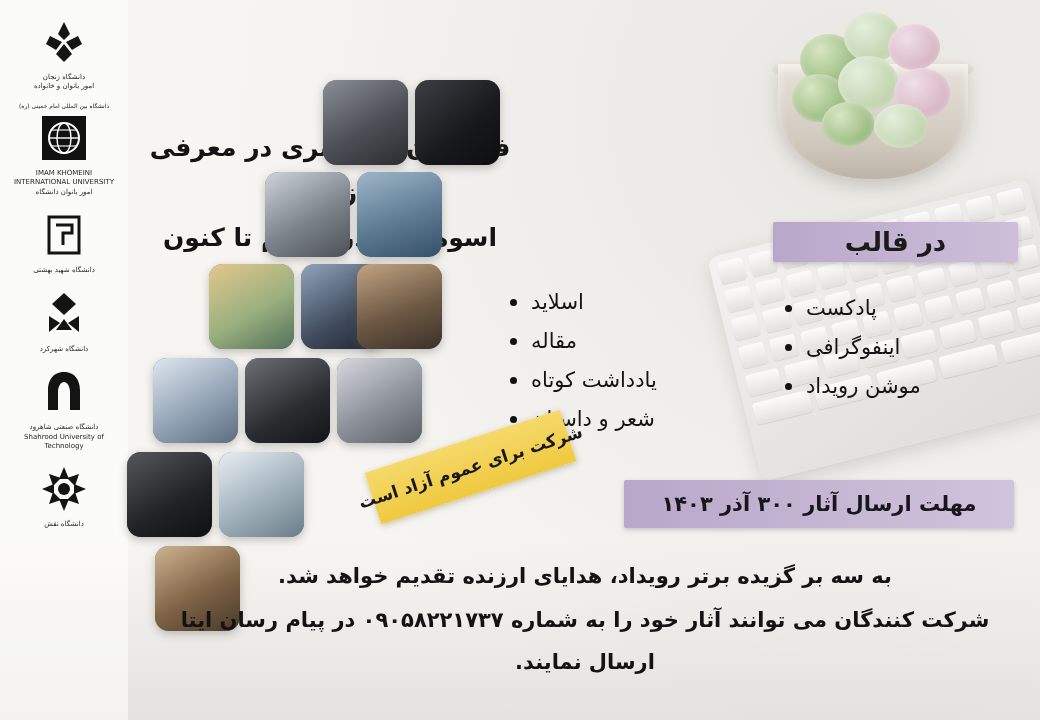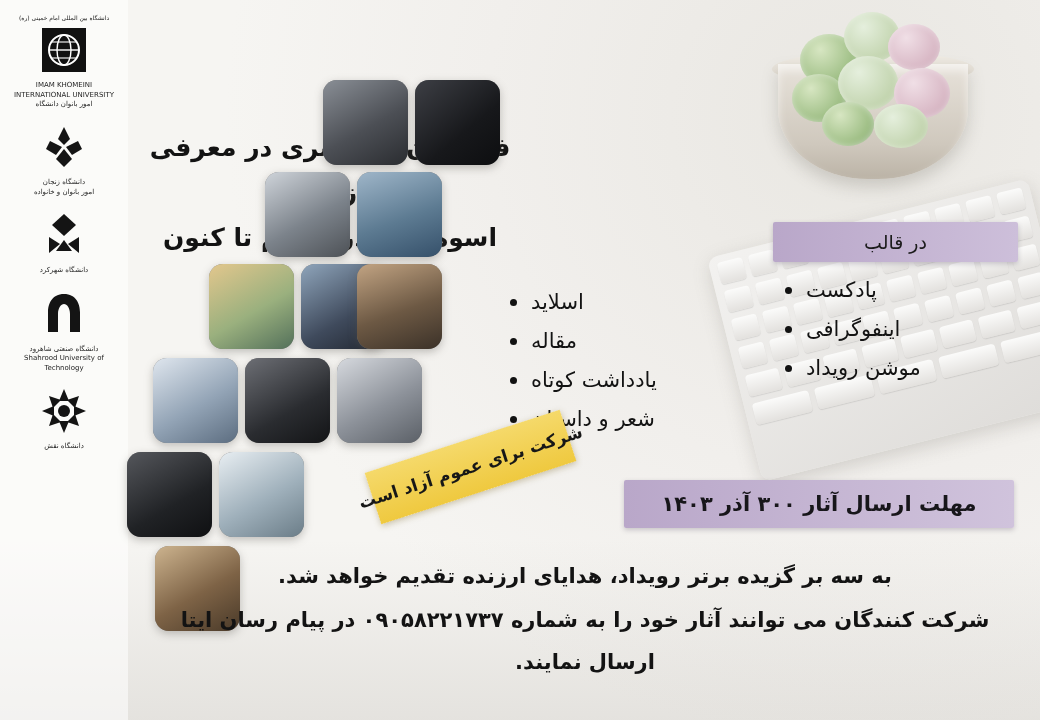--- a/index.html
+++ b/index.html
@@ -178,22 +178,22 @@
     width: 245px;
     height: 40px;
     background: linear-gradient(90deg, #b9a7c9, #cdbfda);
     display: flex;
     align-items: center;
     justify-content: center;
     border-radius: 2px;
     box-shadow: 0 2px 5px rgba(100,90,110,0.3);
   }
   .panel-format span {
-    font-size: 19px;
-    font-weight: 400;
+    font-size: 26px;
+    font-weight: 700;
     color: #1b1b1b;
     direction: rtl;
   }
   .list {
     position: absolute;
     direction: rtl;
     list-style: none;
     margin: 0;
     padding: 0;
     font-size: 21px;
@@ -209,21 +209,21 @@
   }
   .bullet {
     width: 7px;
     height: 7px;
     border-radius: 50%;
     background: #111;
     flex: 0 0 auto;
   }
   .list-right {
     right: 40px;
-    top: 278px;
+    top: 296px;
     width: 215px;
   }
   .list-right li { justify-content: flex-end; }
   .list-mid {
     right: 300px;
     top: 290px;
     width: 230px;
   }
   .list-mid li { justify-content: flex-end; }
   .panel-deadline {
@@ -362,48 +362,55 @@
     <i class="succ pale" style="left:74px; top:18px; width:56px; height:50px;"></i>
     <i class="succ pink" style="left:118px; top:30px; width:52px; height:46px;"></i>
     <i class="succ" style="left:22px; top:80px; width:54px; height:48px;"></i>
     <i class="succ pale" style="left:68px; top:62px; width:60px; height:54px;"></i>
     <i class="succ pink" style="left:124px; top:74px; width:56px; height:50px;"></i>
     <i class="succ" style="left:52px; top:108px; width:52px; height:44px;"></i>
     <i class="succ pale" style="left:104px; top:110px; width:54px; height:44px;"></i>
   </div>
 
   <div class="logo-col">
+
+    <div class="logo-block">
+      <svg class="logo-mark" viewBox="0 0 56 56">
+        <g fill="#151515">
+          <path d="M28 8 L34 20 L28 26 L22 20 Z"></path>
+          <path d="M14 22 L26 28 L20 36 L10 30 Z"></path>
+          <path d="M42 22 L46 30 L36 36 L30 28 Z"></path>
+          <path d="M28 30 L36 40 L28 48 L20 40 Z"></path>
+        </g>
+      </svg>
+      <div class="logo-caption">دانشگاه زنجان</div>
+      <div class="logo-caption">امور بانوان و خانواده</div>
+    </div>
 
     <div class="logo-block">
       <div class="logo-caption" style="font-size:6px;">دانشگاه بین المللی امام خمینی (ره)</div>
       <svg class="logo-mark" viewBox="0 0 56 56">
         <rect x="6" y="6" width="44" height="44" fill="#111"></rect>
         <circle cx="28" cy="28" r="15" fill="none" stroke="#fff" stroke-width="2"></circle>
         <ellipse cx="28" cy="28" rx="7" ry="15" fill="none" stroke="#fff" stroke-width="1.4"></ellipse>
         <line x1="13" y1="28" x2="43" y2="28" stroke="#fff" stroke-width="1.4"></line>
         <line x1="16" y1="20" x2="40" y2="20" stroke="#fff" stroke-width="1.1"></line>
         <line x1="16" y1="36" x2="40" y2="36" stroke="#fff" stroke-width="1.1"></line>
       </svg>
       <div class="logo-caption en">IMAM KHOMEINI INTERNATIONAL UNIVERSITY</div>
       <div class="logo-caption">امور بانوان دانشگاه</div>
     </div>
 
     <div class="logo-block">
       <svg class="logo-mark" viewBox="0 0 56 56">
-        <g fill="#151515">
-          <path d="M28 8 L34 20 L28 26 L22 20 Z"></path>
-          <path d="M14 22 L26 28 L20 36 L10 30 Z"></path>
-          <path d="M42 22 L46 30 L36 36 L30 28 Z"></path>
-          <path d="M28 30 L36 40 L28 48 L20 40 Z"></path>
-        </g>
+        <rect x="13" y="10" width="30" height="36" fill="none" stroke="#141414" stroke-width="3"></rect>
+        <path d="M20 18 h16 v8 h-9 v12" fill="none" stroke="#141414" stroke-width="3"></path>
       </svg>
-      <div class="logo-caption">دانشگاه زنجان</div>
-      <div class="logo-caption">امور بانوان و خانواده</div>
-    </div>
-
+      <div class="logo-caption">دانشگاه شهید بهشتی</div>
+    </div>
 
     <div class="logo-block">
       <svg class="logo-mark" viewBox="0 0 56 56">
         <g fill="#141414">
           <path d="M28 7 L40 18 L28 29 L16 18 Z"></path>
           <path d="M13 30 L24 37 L13 46 Z"></path>
           <path d="M43 30 L43 46 L32 37 Z"></path>
           <path d="M28 33 L36 44 L20 44 Z"></path>
         </g>
       </svg>

